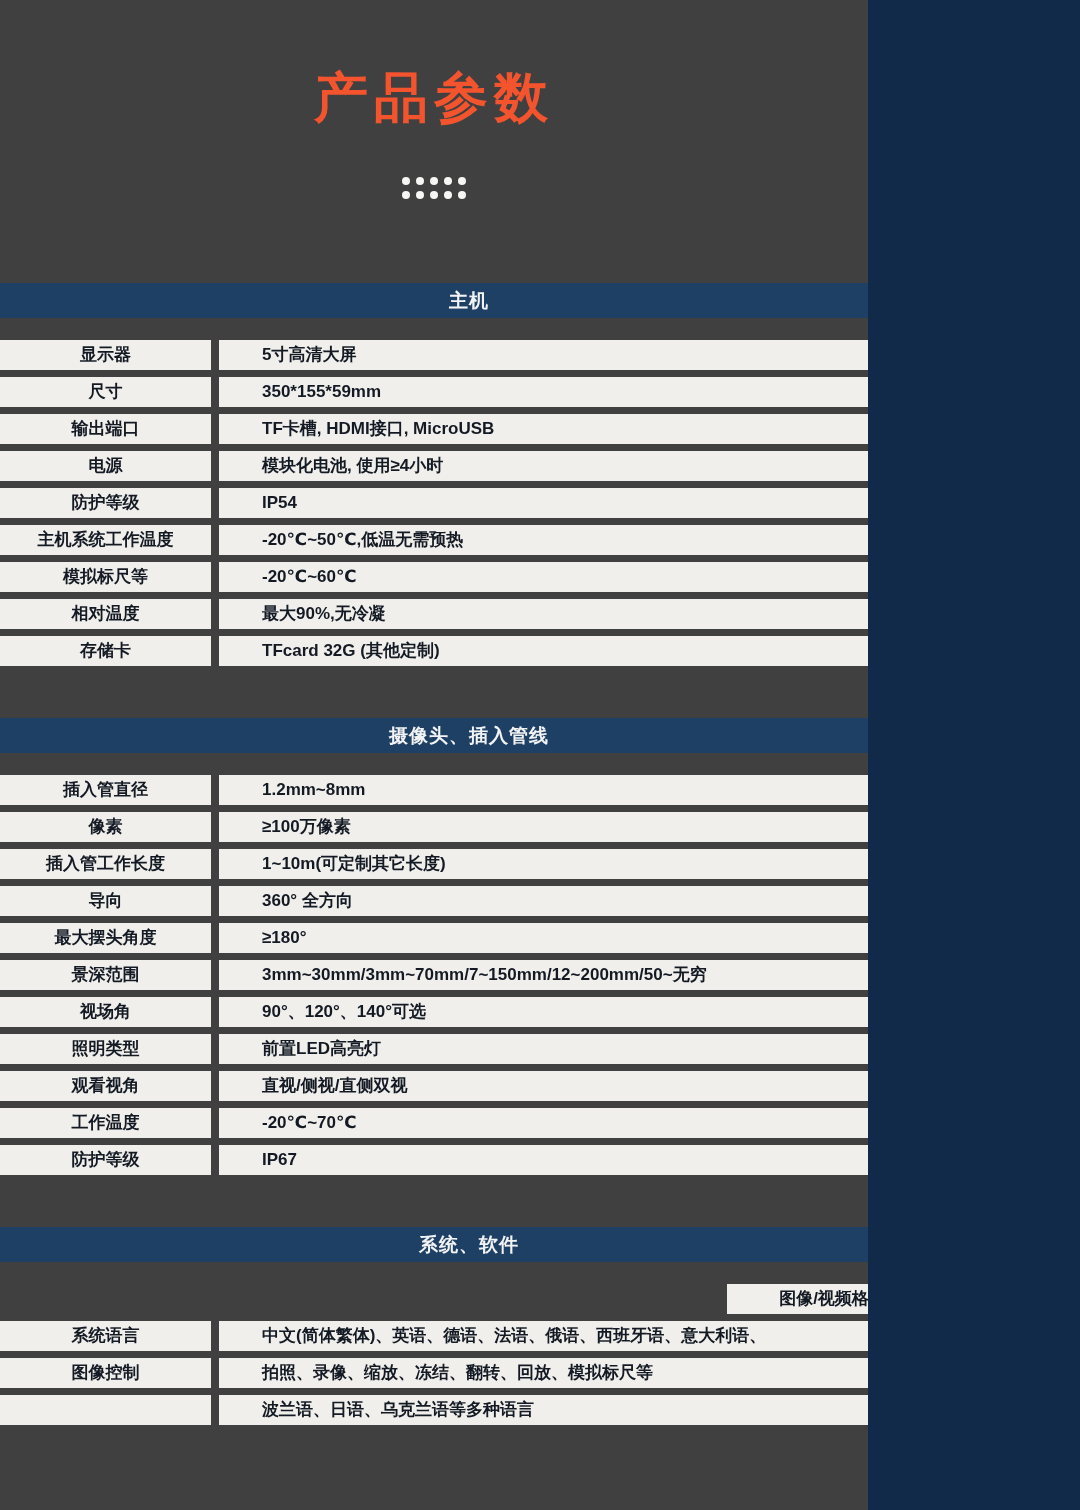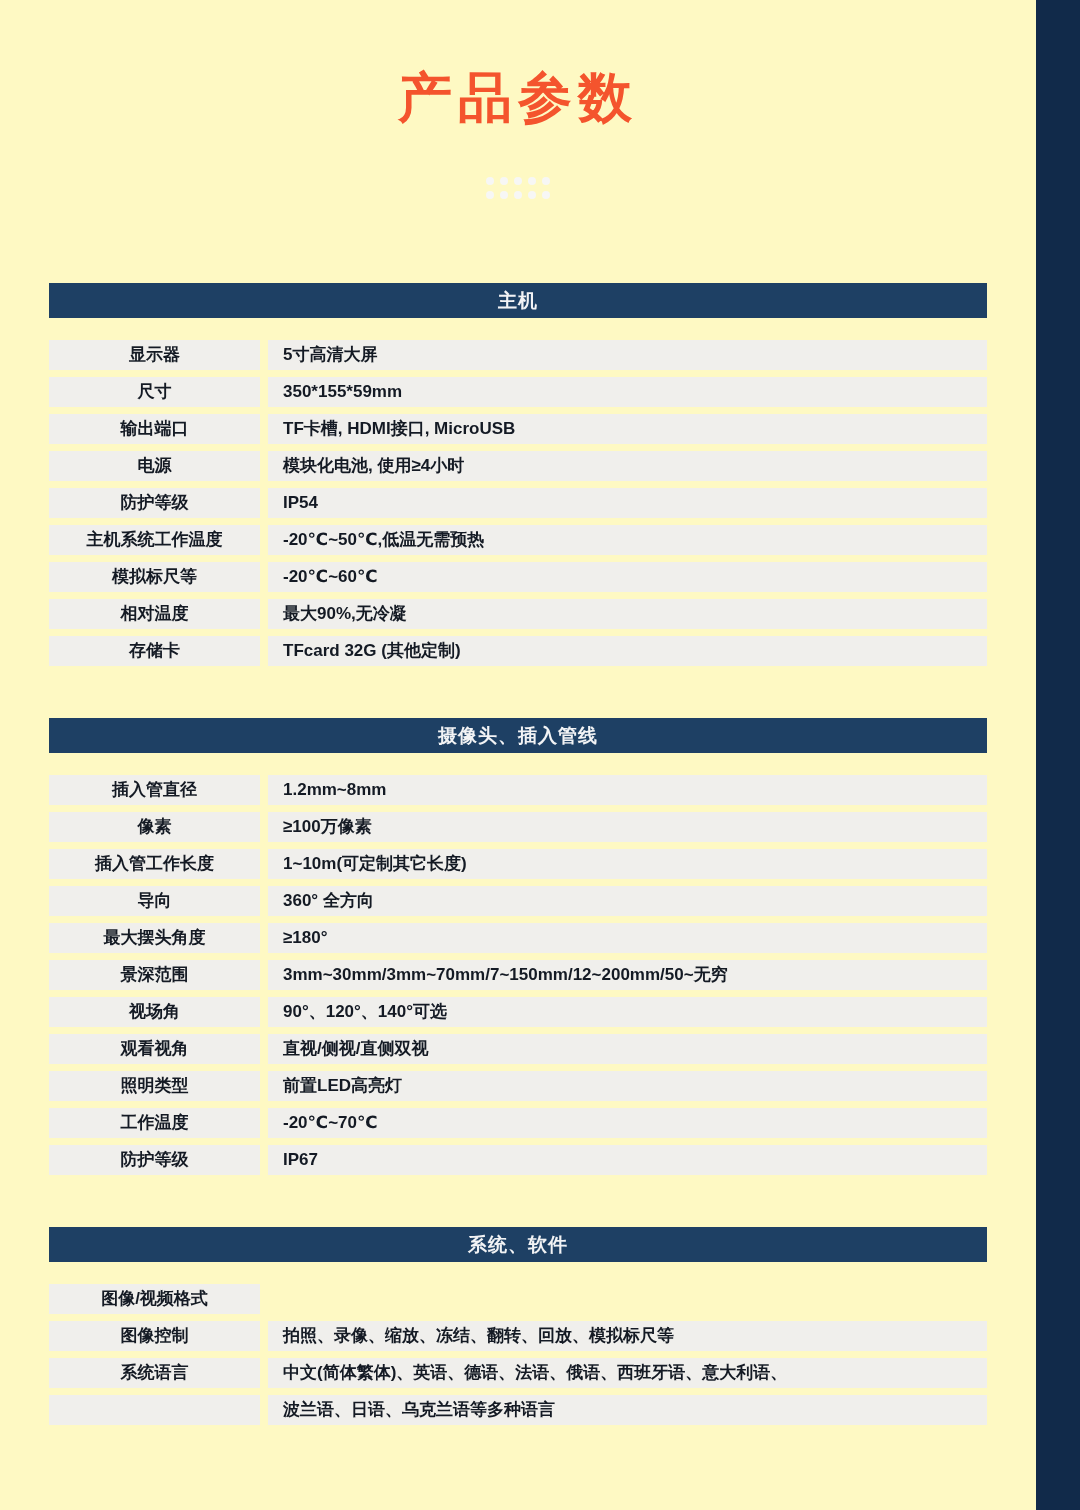--- a/index.html
+++ b/index.html
@@ -3,23 +3,23 @@
 <meta charset="utf-8">
 <style>
   html, body {
     margin: 0;
     padding: 0;
     background: #112a4a;
     font-family: "Liberation Sans", "DejaVu Sans", sans-serif;
   }
   .page {
     position: relative;
-    width: 1036px;
+    width: 868px;
     height: 1510px;
-    background: #fef9c3;
+    background: #404040;
     overflow: hidden;
   }
   .title {
     margin: 0;
     padding-top: 62px;
     text-align: center;
     font-size: 54px;
     font-weight: 900;
     letter-spacing: 6px;
     color: #f4542d;
@@ -60,20 +60,21 @@
     text-align: center;
     font-size: 19px;
     font-weight: 700;
     letter-spacing: 1px;
     margin-bottom: 22px;
   }
   .spec-row {
     display: flex;
     gap: 8px;
     margin-top: 7px;
+    justify-content: flex-end;
   }
   .spec-row:first-of-type {
     margin-top: 0;
   }
   .cell {
     background: #f0efec;
     height: 30px;
     line-height: 30px;
     font-size: 17px;
     color: #141a24;
@@ -81,21 +82,21 @@
     overflow: hidden;
   }
   .cell.label {
     width: 211px;
     flex: 0 0 211px;
     text-align: center;
     font-weight: 700;
   }
   .cell.value {
     flex: 1 1 auto;
-    padding-left: 15px;
+    padding-left: 43px;
     font-weight: 600;
   }
 </style>
 </head>
 <body>
 
 <div class="page">
   <h1 class="title">产品参数</h1>
   <div class="dots" id="dots">
       <div class="dot"></div>
@@ -173,48 +174,48 @@
         </div>
         <div class="spec-row">
           <div class="cell label">景深范围</div>
           <div class="cell value">3mm~30mm/3mm~70mm/7~150mm/12~200mm/50~无穷</div>
         </div>
         <div class="spec-row">
           <div class="cell label">视场角</div>
           <div class="cell value">90°、120°、140°可选</div>
         </div>
         <div class="spec-row">
+          <div class="cell label">照明类型</div>
+          <div class="cell value">前置LED高亮灯</div>
+        </div>
+        <div class="spec-row">
           <div class="cell label">观看视角</div>
           <div class="cell value">直视/侧视/直侧双视</div>
-        </div>
-        <div class="spec-row">
-          <div class="cell label">照明类型</div>
-          <div class="cell value">前置LED高亮灯</div>
         </div>
         <div class="spec-row">
           <div class="cell label">工作温度</div>
           <div class="cell value">-20℃~70℃</div>
         </div>
         <div class="spec-row">
           <div class="cell label">防护等级</div>
           <div class="cell value">IP67</div>
         </div>
       </section>
       <section class="spec-table">
         <div class="table-header">系统、软件</div>
         <div class="spec-row">
           <div class="cell label">图像/视频格式</div>
         </div>
         <div class="spec-row">
+          <div class="cell label">系统语言</div>
+          <div class="cell value">中文(简体繁体)、英语、德语、法语、俄语、西班牙语、意大利语、</div>
+        </div>
+        <div class="spec-row">
           <div class="cell label">图像控制</div>
           <div class="cell value">拍照、录像、缩放、冻结、翻转、回放、模拟标尺等</div>
-        </div>
-        <div class="spec-row">
-          <div class="cell label">系统语言</div>
-          <div class="cell value">中文(简体繁体)、英语、德语、法语、俄语、西班牙语、意大利语、</div>
         </div>
         <div class="spec-row">
           <div class="cell label"></div>
           <div class="cell value">波兰语、日语、乌克兰语等多种语言</div>
         </div>
       </section>
     </div>
 </div>
 
 </body></html>

